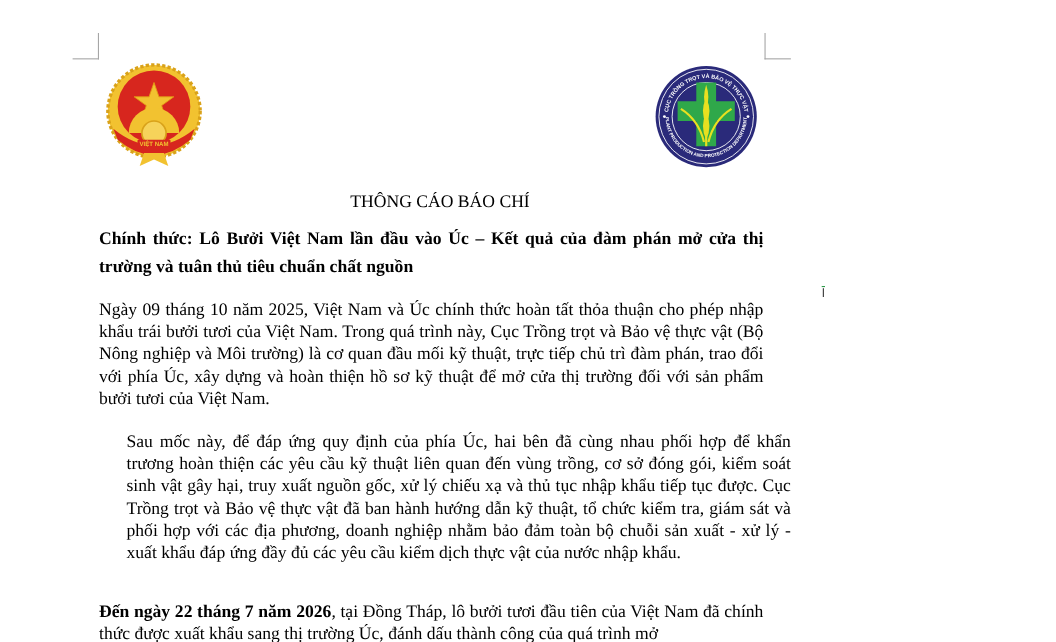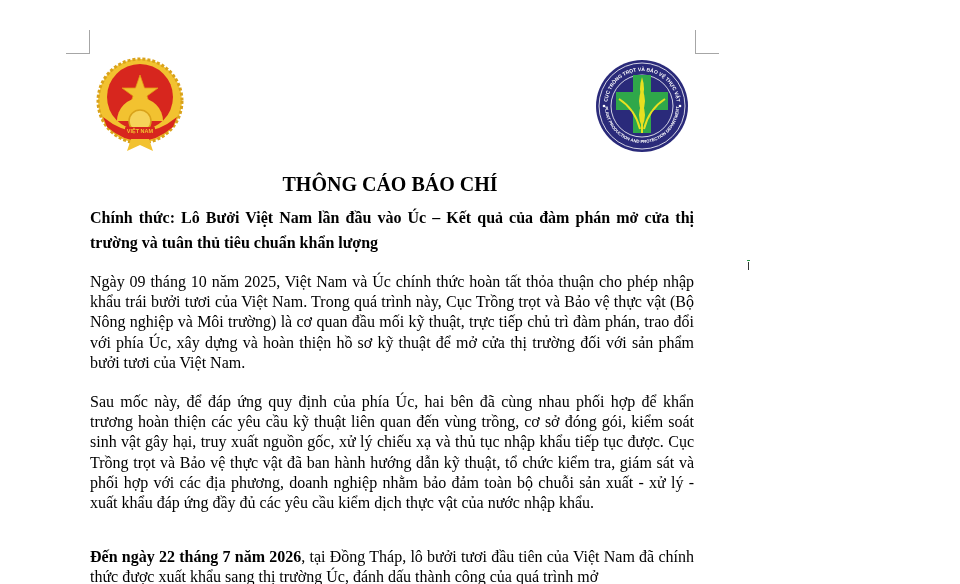--- a/index.html
+++ b/index.html
@@ -12,29 +12,29 @@
   .corner { position:absolute; border-color:#a6a6a6; border-style:solid; width:23px; height:23px; }
   .corner-tl { left:66px; top:30px; border-width:0 1px 1px 0; }
   .corner-tr { left:695px; top:30px; border-width:0 0 1px 1px; }
 
   .emblem { position:absolute; }
   .emblem-vn { left:93px; top:57px; width:94px; height:96px; }
   .emblem-ppd { left:595px; top:59px; width:94px; height:94px; }
 
   .page-text { position:absolute; left:90px; width:604px; }
   .doc-title {
-    position:absolute; left:88px; width:604px; top:174px;
-    text-align:center; font-weight:bold; font-size:20px; line-height:20px;
+    position:absolute; left:98px; width:604px; top:174px;
+    text-align:center; font-weight:normal; font-size:16px; line-height:20px;
   }
   .headline {
     top:205px; font-weight:bold; font-size:16px; line-height:25px; text-align:justify;
   }
   .para { font-size:16px; line-height:20.2px; text-align:justify; margin:0; }
   .p1 { top:272px;font-family:Liberation Serif, serif; }
-  .p2 { top:392px; }
+  .p2 { top:392px;margin-left:25px; }
   .p3 { top:547px; }
 
   .text-cursor {
     position:absolute; left:748px; top:262px; width:1px; height:8px; background:#333;
   }
   .text-cursor::before {
     content:""; position:absolute; left:-1px; top:-2px; width:3px; height:1px; background:#2e9a4a;
   }
 </style>
 </head>
@@ -78,19 +78,19 @@
     </text>
     <path id="ppdBot" d="M10 47 A37 37 0 0 0 84 47" fill="none"></path>
     <text font-size="4.3" fill="#ffffff" font-weight="bold" font-family="Liberation Sans, sans-serif">
       <textPath href="#ppdBot" startOffset="50%" text-anchor="middle">PLANT PRODUCTION AND PROTECTION DEPARTMENT</textPath>
     </text>
   </svg>
 </div>
 
 <div class="doc-title">THÔNG CÁO BÁO CHÍ</div>
 
-<div class="page-text headline">Chính thức: Lô Bưởi Việt Nam lần đầu vào Úc – Kết quả của đàm phán mở cửa thị trường và tuân thủ tiêu chuẩn khẩn lượng</div>
+<div class="page-text headline">Chính thức: Lô Bưởi Việt Nam lần đầu vào Úc – Kết quả của đàm phán mở cửa thị trường và tuân thủ tiêu chuẩn chất nguồn</div>
 
 <p class="page-text para p1">Ngày 09 tháng 10 năm 2025, Việt Nam và Úc chính thức hoàn tất thỏa thuận cho phép nhập khẩu trái bưởi tươi của Việt Nam. Trong quá trình này, Cục Trồng trọt và Bảo vệ thực vật (Bộ Nông nghiệp và Môi trường) là cơ quan đầu mối kỹ thuật, trực tiếp chủ trì đàm phán, trao đổi với phía Úc, xây dựng và hoàn thiện hồ sơ kỹ thuật để mở cửa thị trường đối với sản phẩm bưởi tươi của Việt Nam.</p>
 <p class="page-text para p2">Sau mốc này, để đáp ứng quy định của phía Úc, hai bên đã cùng nhau phối hợp để khẩn trương hoàn thiện các yêu cầu kỹ thuật liên quan đến vùng trồng, cơ sở đóng gói, kiểm soát sinh vật gây hại, truy xuất nguồn gốc, xử lý chiếu xạ và thủ tục nhập khẩu tiếp tục được. Cục Trồng trọt và Bảo vệ thực vật đã ban hành hướng dẫn kỹ thuật, tổ chức kiểm tra, giám sát và phối hợp với các địa phương, doanh nghiệp nhằm bảo đảm toàn bộ chuỗi sản xuất - xử lý - xuất khẩu đáp ứng đầy đủ các yêu cầu kiểm dịch thực vật của nước nhập khẩu.</p>
 <p class="page-text para p3"><b>Đến ngày 22 tháng 7 năm 2026</b><span>, tại Đồng Tháp, lô bưởi tươi đầu tiên của Việt Nam đã chính thức được xuất khẩu sang thị trường Úc, đánh dấu thành công của quá trình mở</span></p>
 
 <div class="text-cursor"></div>
 
 </body></html>

